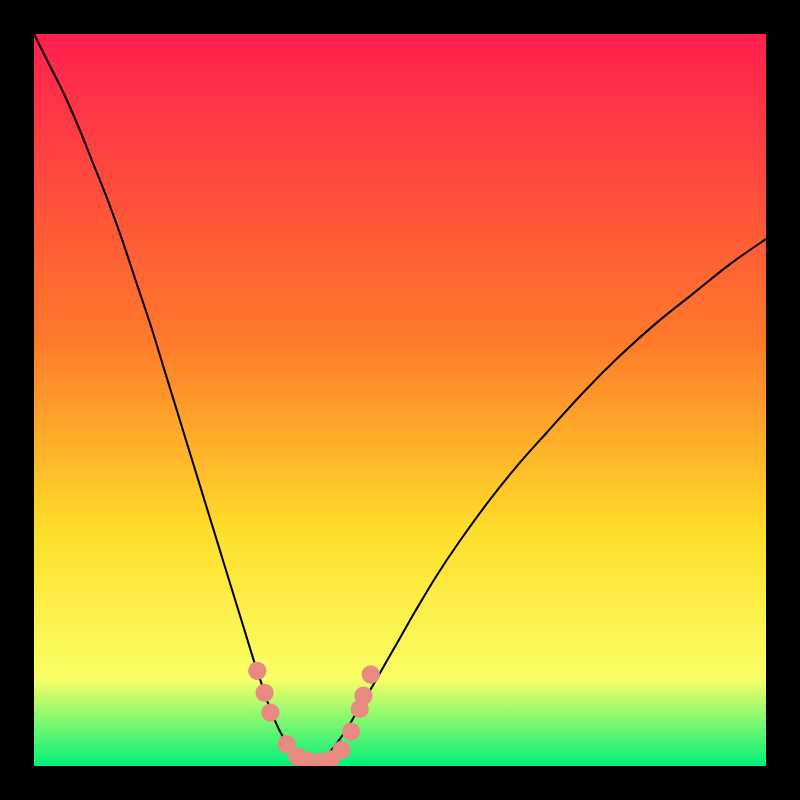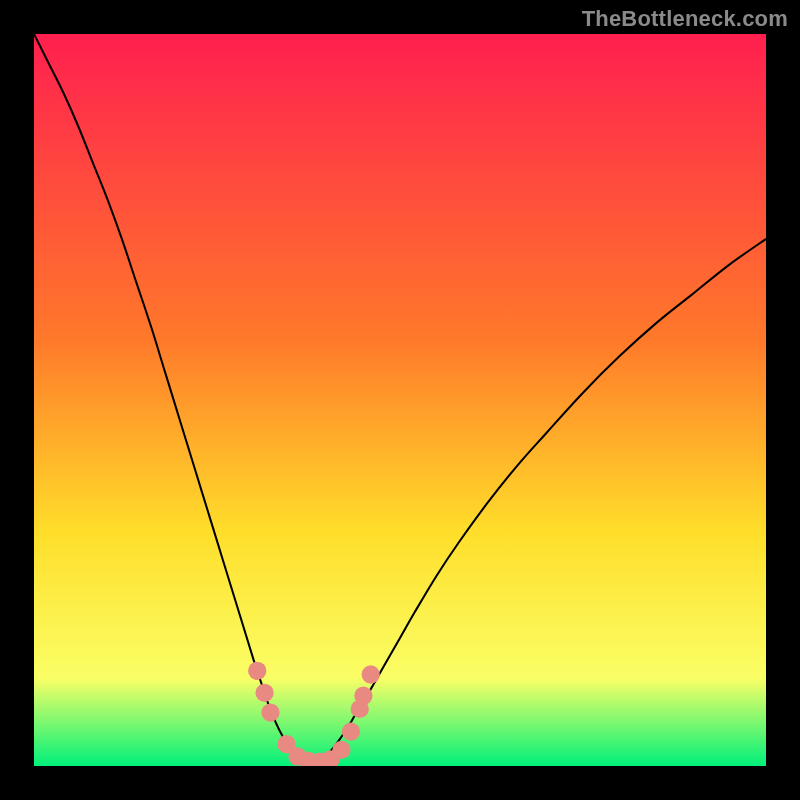--- a/index.html
+++ b/index.html
@@ -48,21 +48,20 @@
     left: 0;
     top: 0;
     width: 100%;
     height: 100%;
   }
 </style>
 </head>
 <body>
 
 <div class="frame">
-  <div class="watermark">TheBottleneck.com</div>
   <div class="plot">
     <svg class="gradient" viewBox="0 0 100 100" preserveAspectRatio="none">
       <defs>
         <linearGradient id="bg" x1="0" y1="0" x2="0" y2="1">
           <stop id="g0" offset="0%" stop-color="#ff1f4f"></stop>
           <stop id="g1" offset="42%" stop-color="#ff7a2a"></stop>
           <stop id="g2" offset="68%" stop-color="#ffde2a"></stop>
           <stop id="g3" offset="88%" stop-color="#faff66"></stop>
           <stop id="g4" offset="100%" stop-color="#00f07a"></stop>
         </linearGradient>

